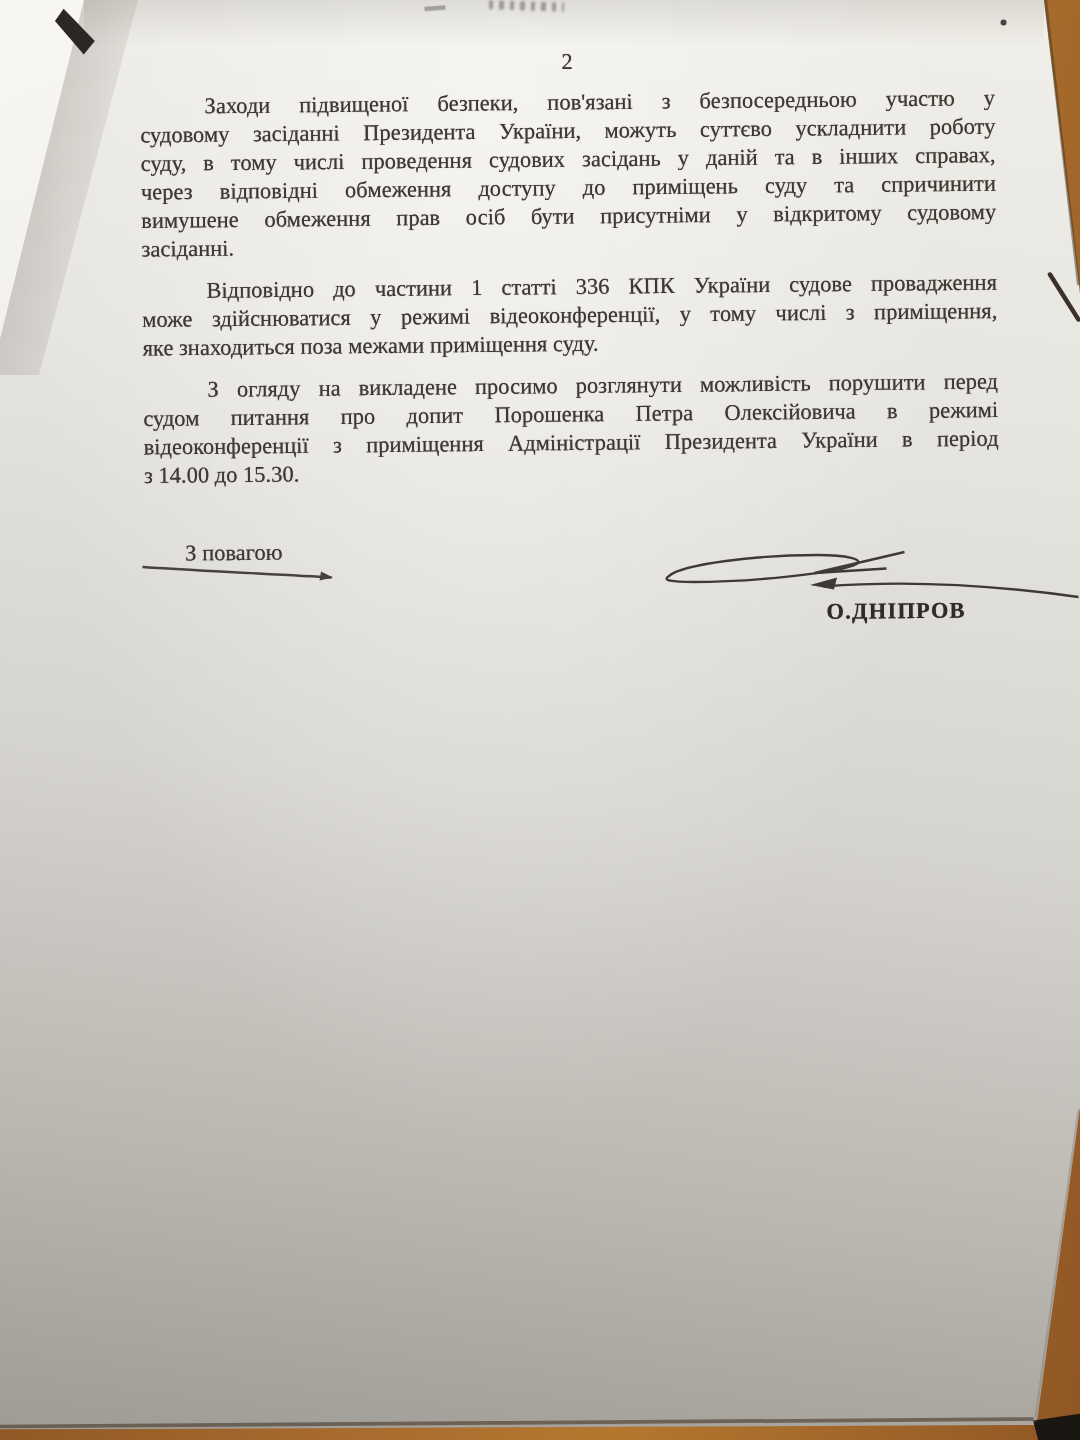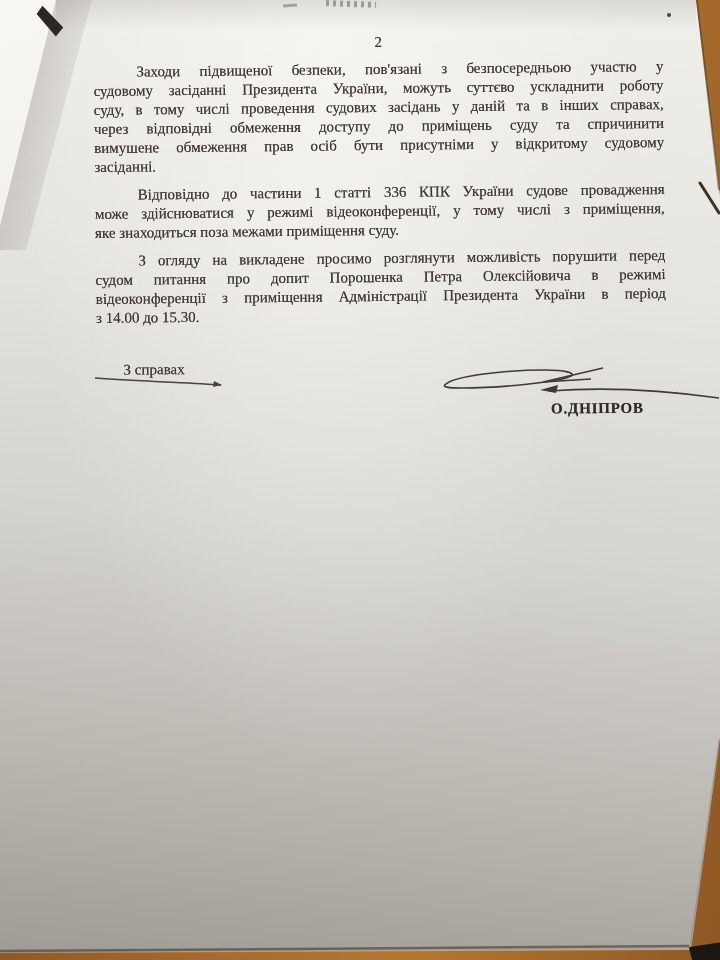--- a/index.html
+++ b/index.html
@@ -111,21 +111,21 @@
         <div class="tline">може здійснюватися у режимі відеоконференції, у тому числі з приміщення,</div>
         <div class="tline lastline">яке знаходиться поза межами приміщення суду.</div>
       </div>
       <div class="para">
         <div class="tline firstline">З огляду на викладене просимо розглянути можливість порушити перед</div>
         <div class="tline">судом питання про допит Порошенка Петра Олексійовича в режимі</div>
         <div class="tline">відеоконференції з приміщення Адміністрації Президента України в період</div>
         <div class="tline lastline">з 14.00 до 15.30.</div>
       </div>
     </div>
-  <div class="closing">З справах</div>
+  <div class="closing">З повагою</div>
 </div>
 
 <div class="sig-name">О.ДНІПРОВ</div>
 
 <svg class="overlay-svg" viewBox="0 0 720 960" xmlns="http://www.w3.org/2000/svg">
 
   <path d="M697,0 L719,190" stroke="rgba(70,56,40,.5)" stroke-width="2" fill="none"></path>
   <path d="M700,183 L719,213" stroke="#3c3126" stroke-width="3" stroke-linecap="round" fill="none"></path>
   <path d="M0,951 C200,950 500,947 689,946" stroke="rgba(60,45,28,.55)" stroke-width="2.5" fill="none"></path>
   <path d="M719,740 L690,948" stroke="rgba(130,120,108,.4)" stroke-width="1.5" fill="none"></path>

